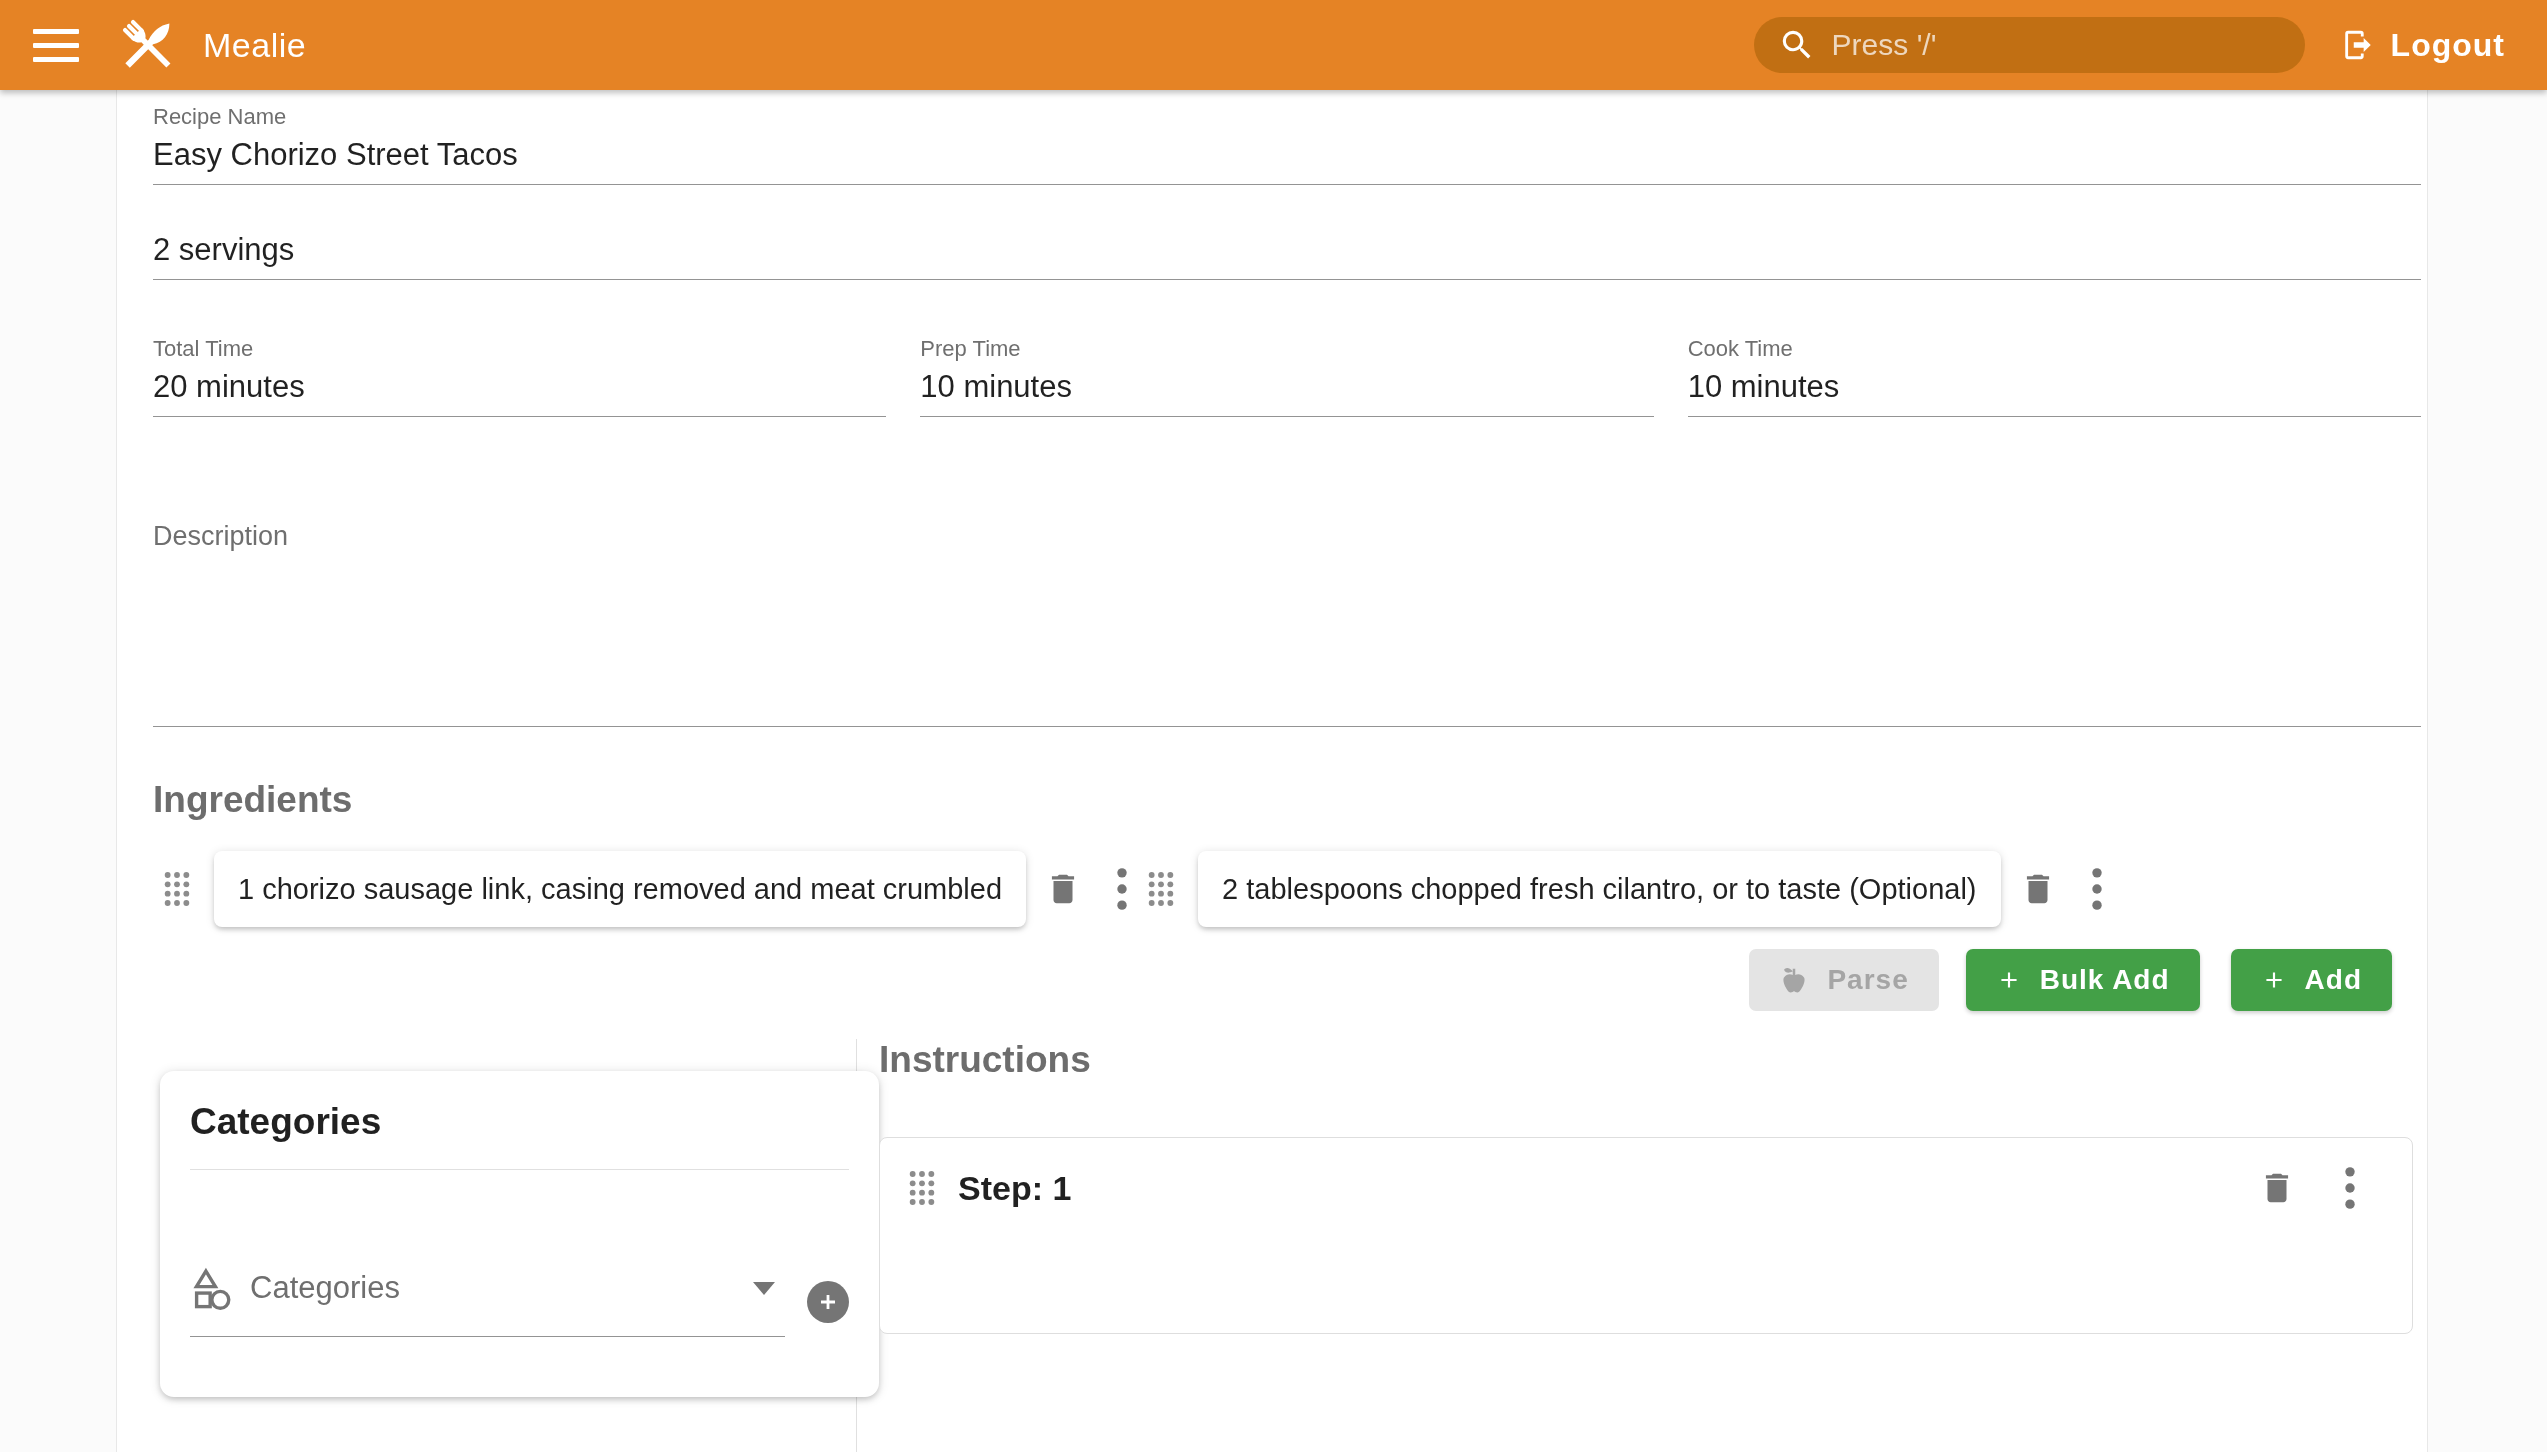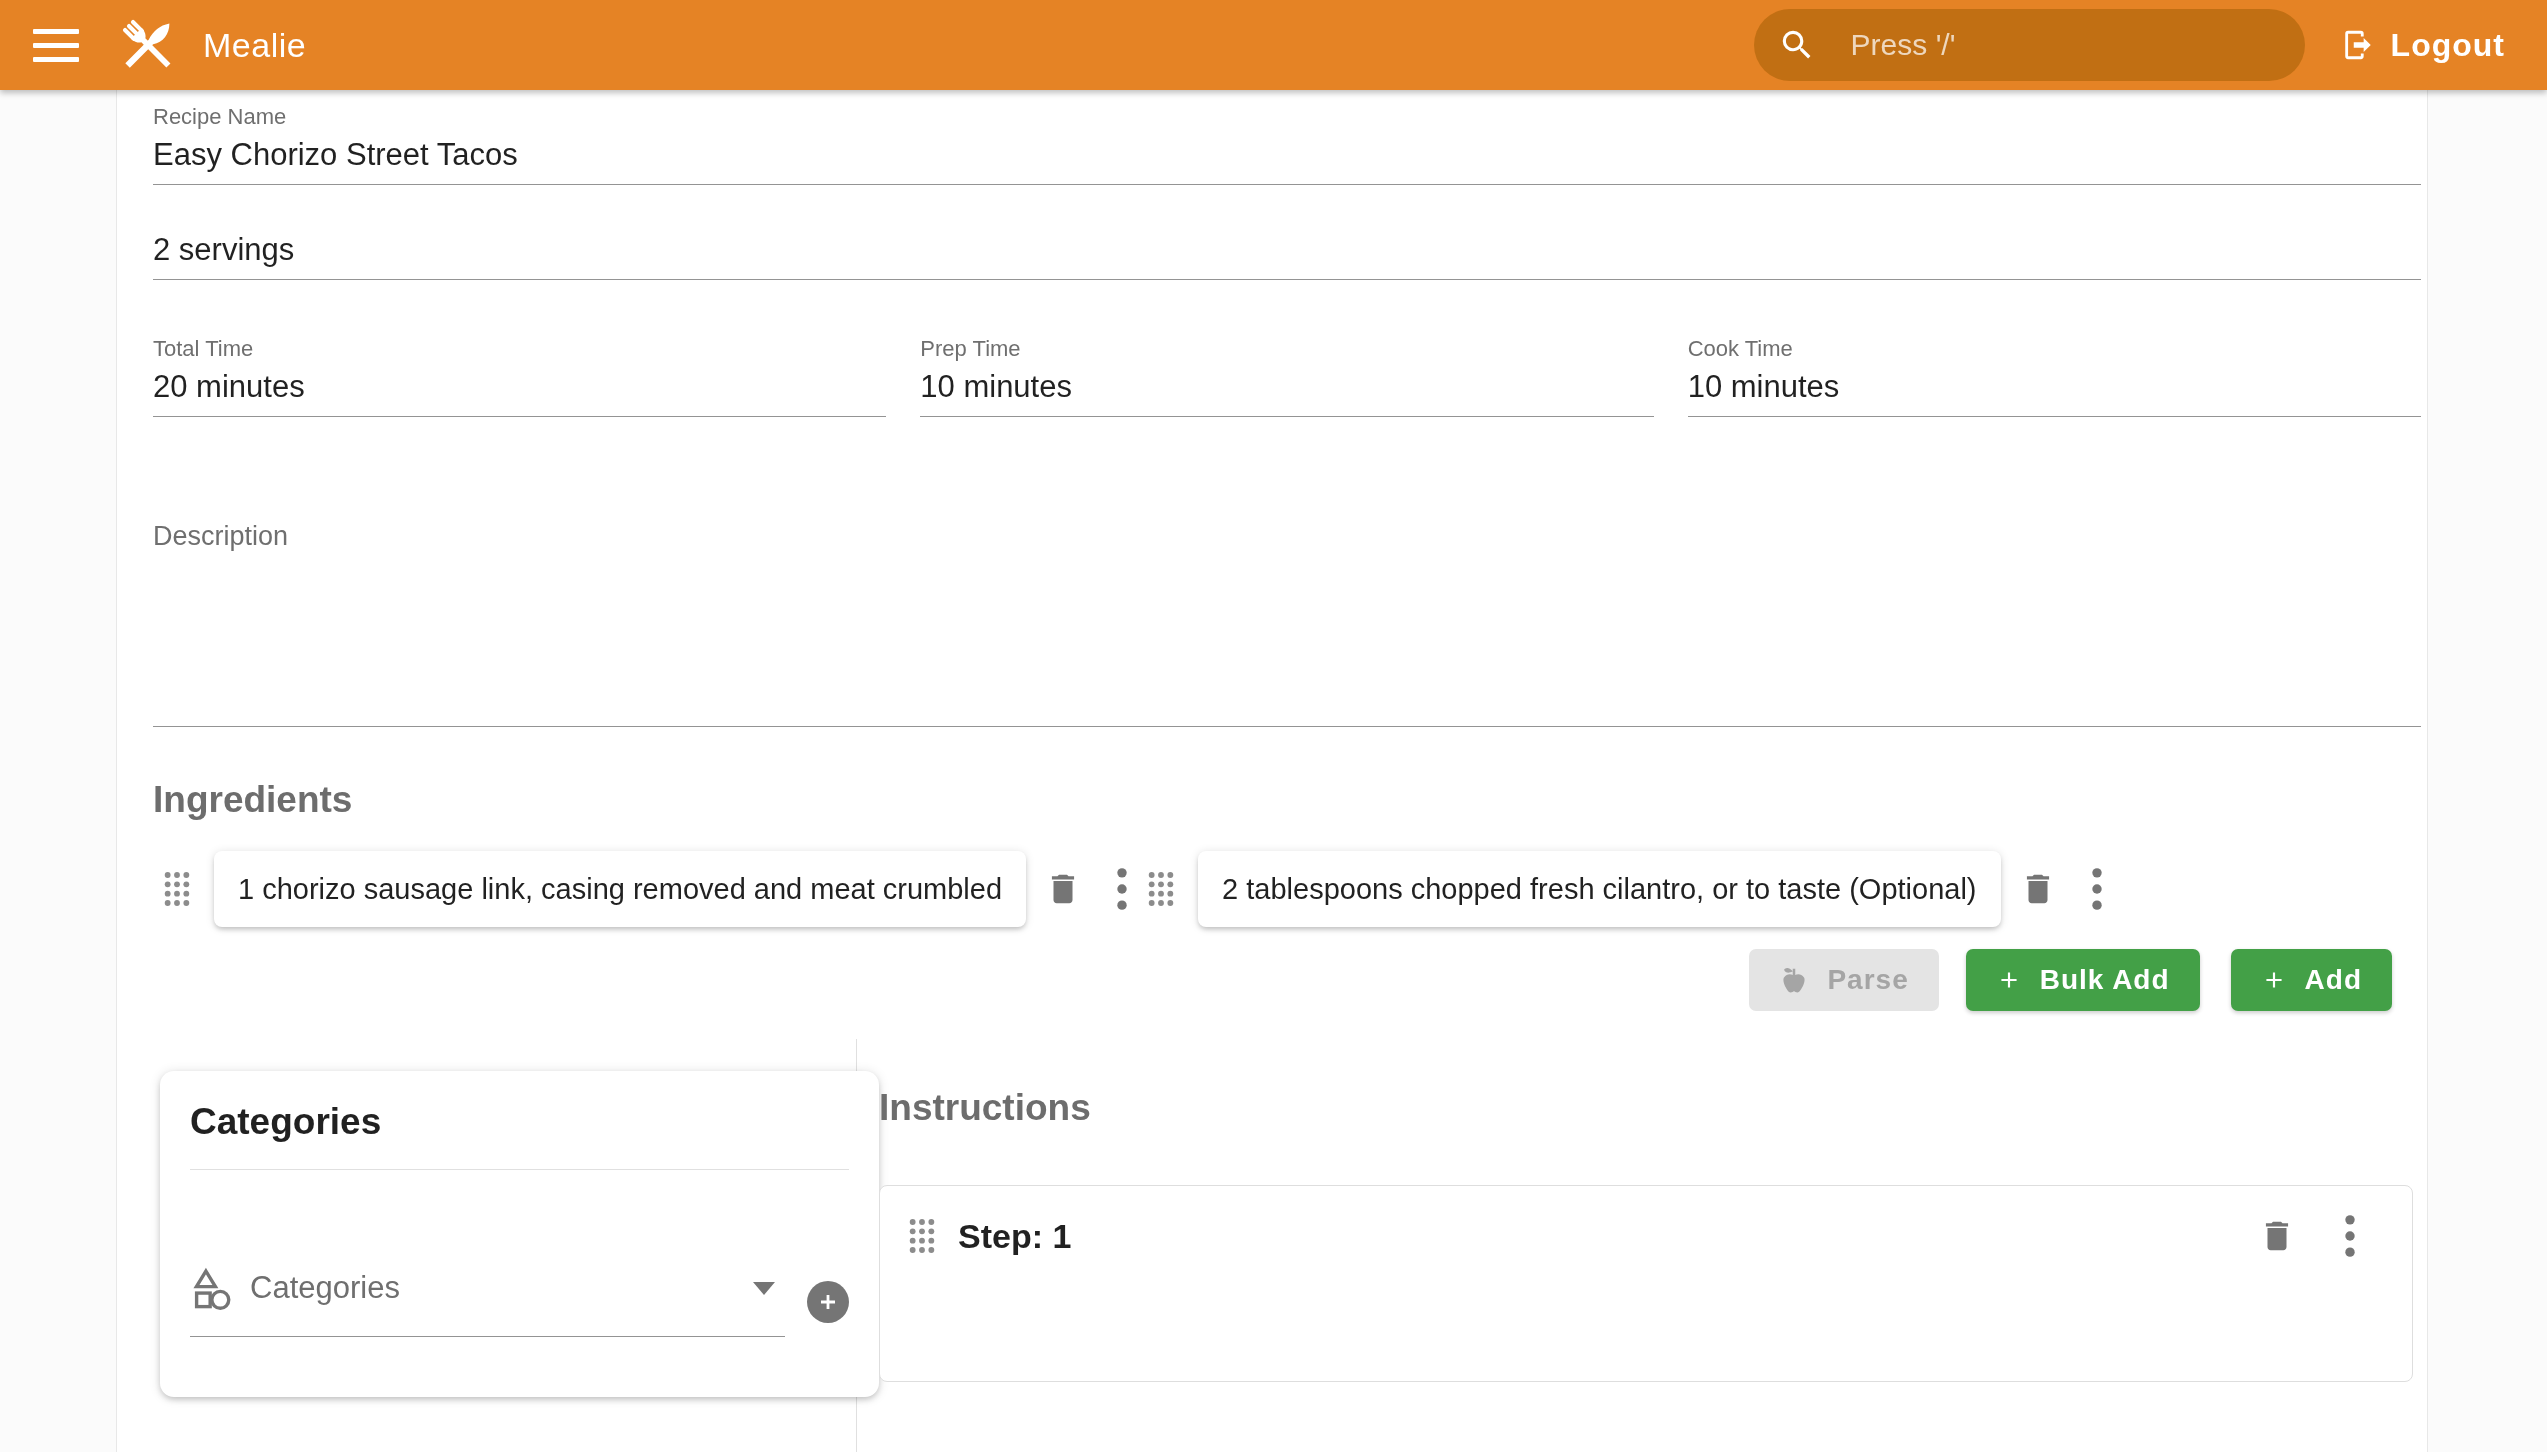--- a/index.html
+++ b/index.html
@@ -17,24 +17,23 @@
     box-shadow: 0 3px 6px rgba(0,0,0,0.25);
     position: relative; z-index: 10;
     color: #fff;
   }
   .hamburger { width: 48px; margin-left: 33px; display: flex; flex-direction: column; gap: 9px; cursor: pointer; background: none; border: none; padding: 4px 0; }
   .hamburger span { display: block; height: 5px; width: 46px; background: #fff; border-radius: 1px; }
   .logo { margin-left: 34px; width: 66px; height: 66px; display: flex; align-items: center; justify-content: center; }
   .app-title { margin-left: 22px; font-size: 34px; font-weight: 400; letter-spacing: 0.5px; }
 
   .search-pill {
-    margin-left: auto; width: 551px; height: 72px; border-radius: 36px;
+    margin-left: auto; width: 551px; height: 56px; border-radius: 36px;
     background: #c16f13; display: flex; align-items: center; padding: 0 24px;
     cursor: text;
-    gap: 19px;
   }
   .search-pill svg { flex: 0 0 auto; }
   .search-input {
     background: transparent; border: none; outline: none;
     color: #fff; font-size: 30px; margin-left: 16px; width: 100%;
     font-family: "Liberation Sans", sans-serif;
   }
   .search-input::placeholder { color: rgba(255,255,255,0.72); }
 
   .logout-btn {
@@ -100,21 +99,21 @@
     padding: 30px 30px 60px 30px;
   }
   .categories-card .card-title { font-size: 37px; font-weight: bold; color: rgba(0,0,0,0.87); }
   .categories-card .card-divider { height: 1px; background: rgba(0,0,0,0.12); margin-top: 26px; }
   .cat-select-row { display: flex; align-items: center; margin-top: 96px; }
   .cat-select { flex: 1; display: flex; align-items: center; border-bottom: 1px solid rgba(0,0,0,0.42); padding-bottom: 26px; }
   .cat-select .sel-label { font-size: 31px; color: #6f6f6f; margin-left: 18px; }
   .caret-down { width: 0; height: 0; border-left: 11px solid transparent; border-right: 11px solid transparent; border-top: 13px solid #757575; margin-left: auto; margin-right: 10px; }
   .plus-circle { width: 42px; height: 42px; border-radius: 50%; background: #757575; border: none; margin-left: 22px; display: flex; align-items: center; justify-content: center; cursor: pointer; flex: 0 0 auto; }
 
-  .instructions-heading { margin-top: 48px; }
+  .instructions-heading { }
   .step-card {
     margin-top: 56px; margin-right: 14px;
     border: 1px solid #dedede; border-radius: 8px;
     background: #fff; padding: 24px 22px 119px 22px;
   }
   .step-header { display: flex; align-items: center; }
   .step-title { font-size: 34px; font-weight: bold; color: rgba(0,0,0,0.87); margin-left: 22px; }
   .step-header .row-actions { margin-left: auto; margin-right: 30px; gap: 40px; }
 </style>
 </head>

